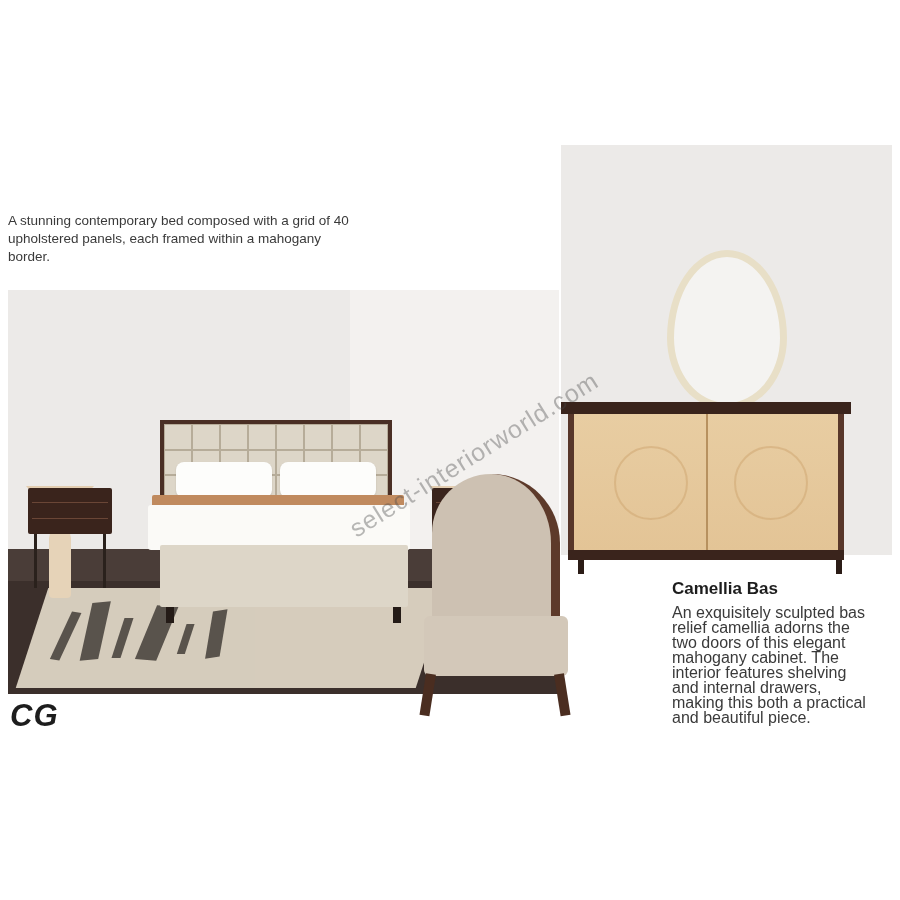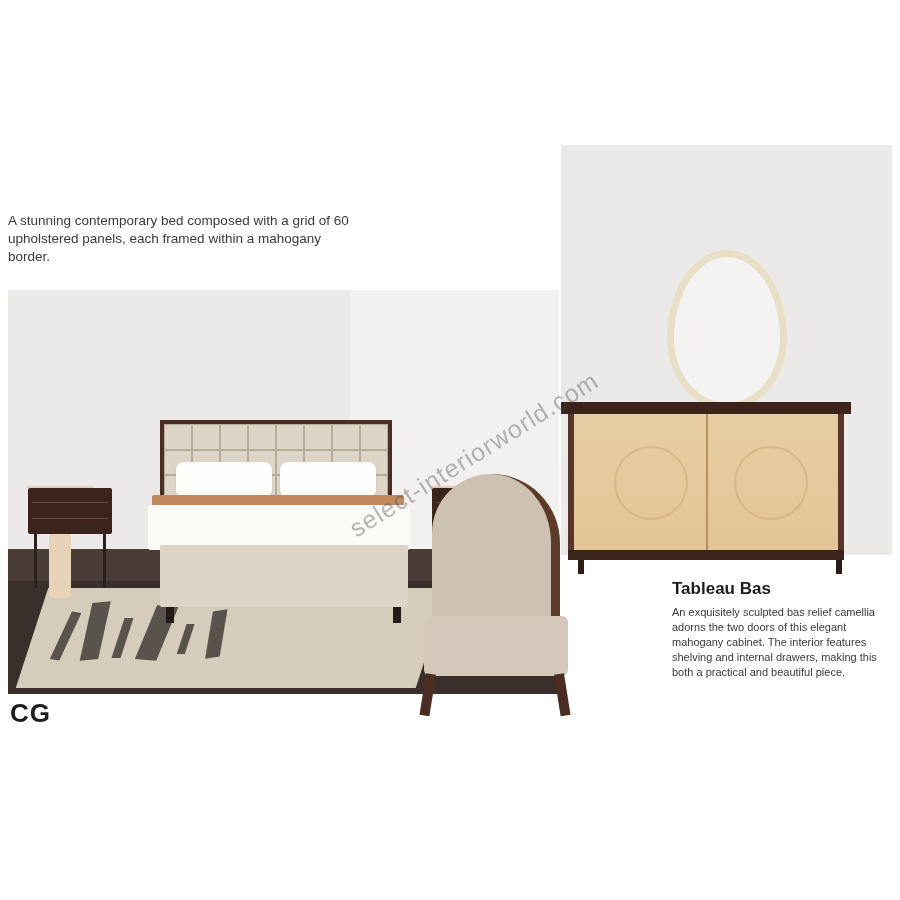--- a/index.html
+++ b/index.html
@@ -294,21 +294,21 @@
     top: 579px;
     font-size: 17px;
     font-weight: bold;
     color: #1d1d1d;
   }
   .right-desc {
     position: absolute;
     left: 672px;
     top: 605px;
     width: 205px;
-    font-size: 11px;
+    font-size: 16px;
     line-height: 15px;
     color: #3a3a3a;
   }
 
   
   .chair-back {
     position: absolute;
     left: 432px; top: 474px;
     width: 128px; height: 160px;
     background: #cdc1b2;
@@ -344,32 +344,33 @@
     letter-spacing: 1px;
     white-space: nowrap;
     pointer-events: none;
     font-family: "Liberation Sans", sans-serif;
   }
 
   .brand {
     position: absolute;
     left: 10px;
     top: 698px;
-    font-size: 26px;
+    font-size: 31px;
     font-weight: bold;
     color: #1d1d1d;
     letter-spacing: 1px;
+    font-style: italic;
   }
 </style>
 </head>
 <body>
 
 <div class="page">
 
-  <div class="left-desc">A stunning contemporary bed composed with a grid of 60 upholstered panels, each framed within a mahogany border.</div>
+  <div class="left-desc">A stunning contemporary bed composed with a grid of 40 upholstered panels, each framed within a mahogany border.</div>
 
   <div class="room">
     <div class="wall"></div>
     <div class="wall-right"></div>
     <div class="floor"></div>
     <div class="floor-light"></div>
 
     <div class="rug">
       <div class="smudge s1"></div>
       <div class="smudge s2"></div>
@@ -456,21 +457,21 @@
   <div class="cabinet-top"></div>
   <div class="cabinet-body">
     <div class="cabinet-split"></div>
     <div class="camellia" style="left:40px;top:32px;"></div>
     <div class="camellia" style="left:160px;top:32px;"></div>
   </div>
   <div class="cabinet-base"></div>
   <div class="cab-leg a"></div>
   <div class="cab-leg b"></div>
 
-  <div class="right-title">Tableau Bas</div>
+  <div class="right-title">Camellia Bas</div>
   <div class="right-desc">An exquisitely sculpted bas relief camellia adorns the two doors of this elegant mahogany cabinet. The interior features shelving and internal drawers, making this both a practical and beautiful piece.</div>
 
   <div class="chair-back"></div>
   <div class="chair-seat"></div>
   <div class="chair-leg cl"></div>
   <div class="chair-leg cr"></div>
 
   <div class="watermark">select-interiorworld.com</div>
   <div class="brand">CG</div>
 

